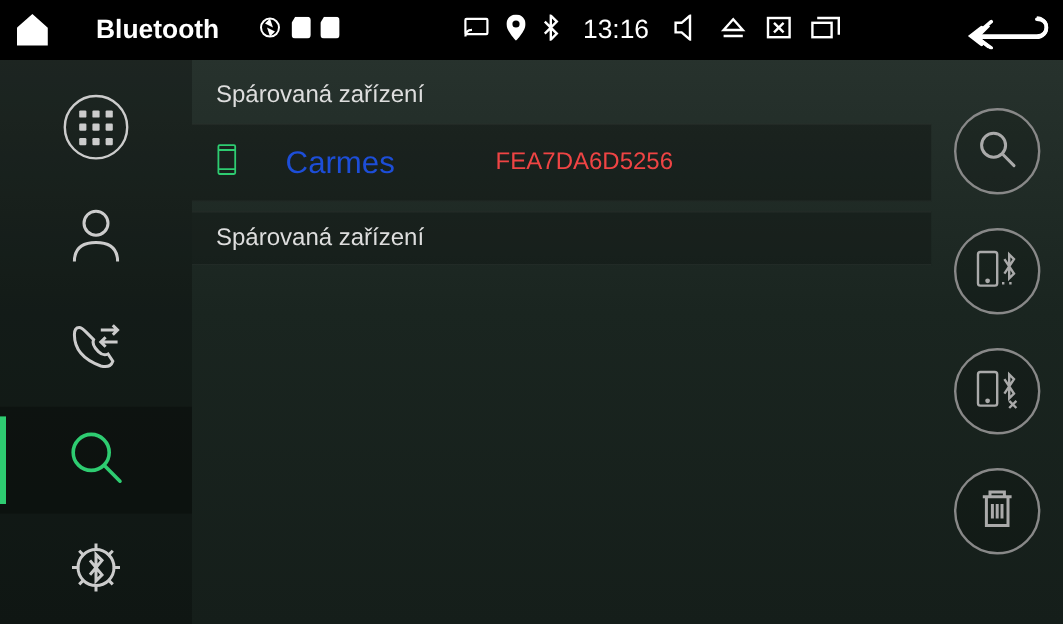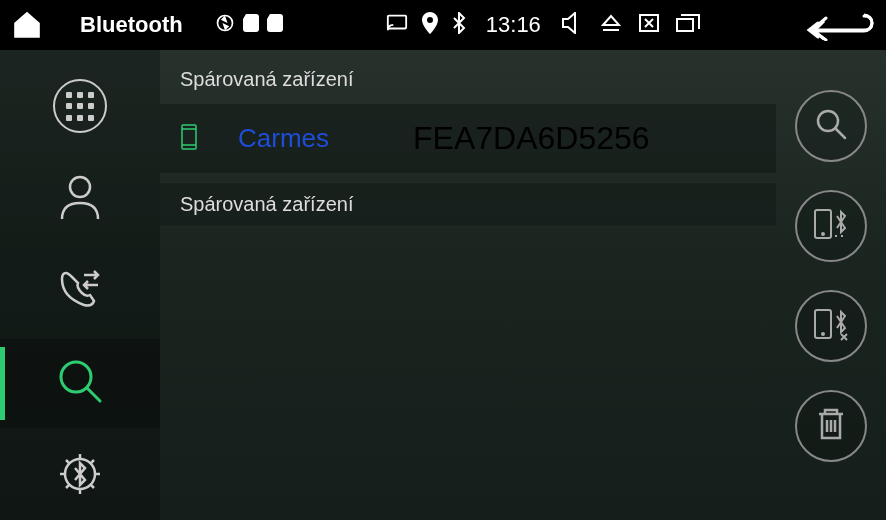--- a/index.html
+++ b/index.html
@@ -124,22 +124,22 @@
     border-top: 1px solid rgba(255,255,255,0.05);
     border-bottom: 1px solid rgba(255,255,255,0.05);
   }
   .device-name {
     color: #1d4ed8;
     font-size: 26px;
     font-weight: 500;
     margin-left: 16px;
   }
   .device-mac {
-    color: #000000;
-    font-size: 32px;
+    color: #ef4444;
+    font-size: 20px;
     font-weight: 500;
     margin-left: 60px;
   }
   .section-header.available {
     background: rgba(0,0,0,0.2);
     padding: 10px 20px;
     border-top: 1px solid rgba(255,255,255,0.05);
     border-bottom: 1px solid rgba(255,255,255,0.05);
   }
   .right-sidebar {

